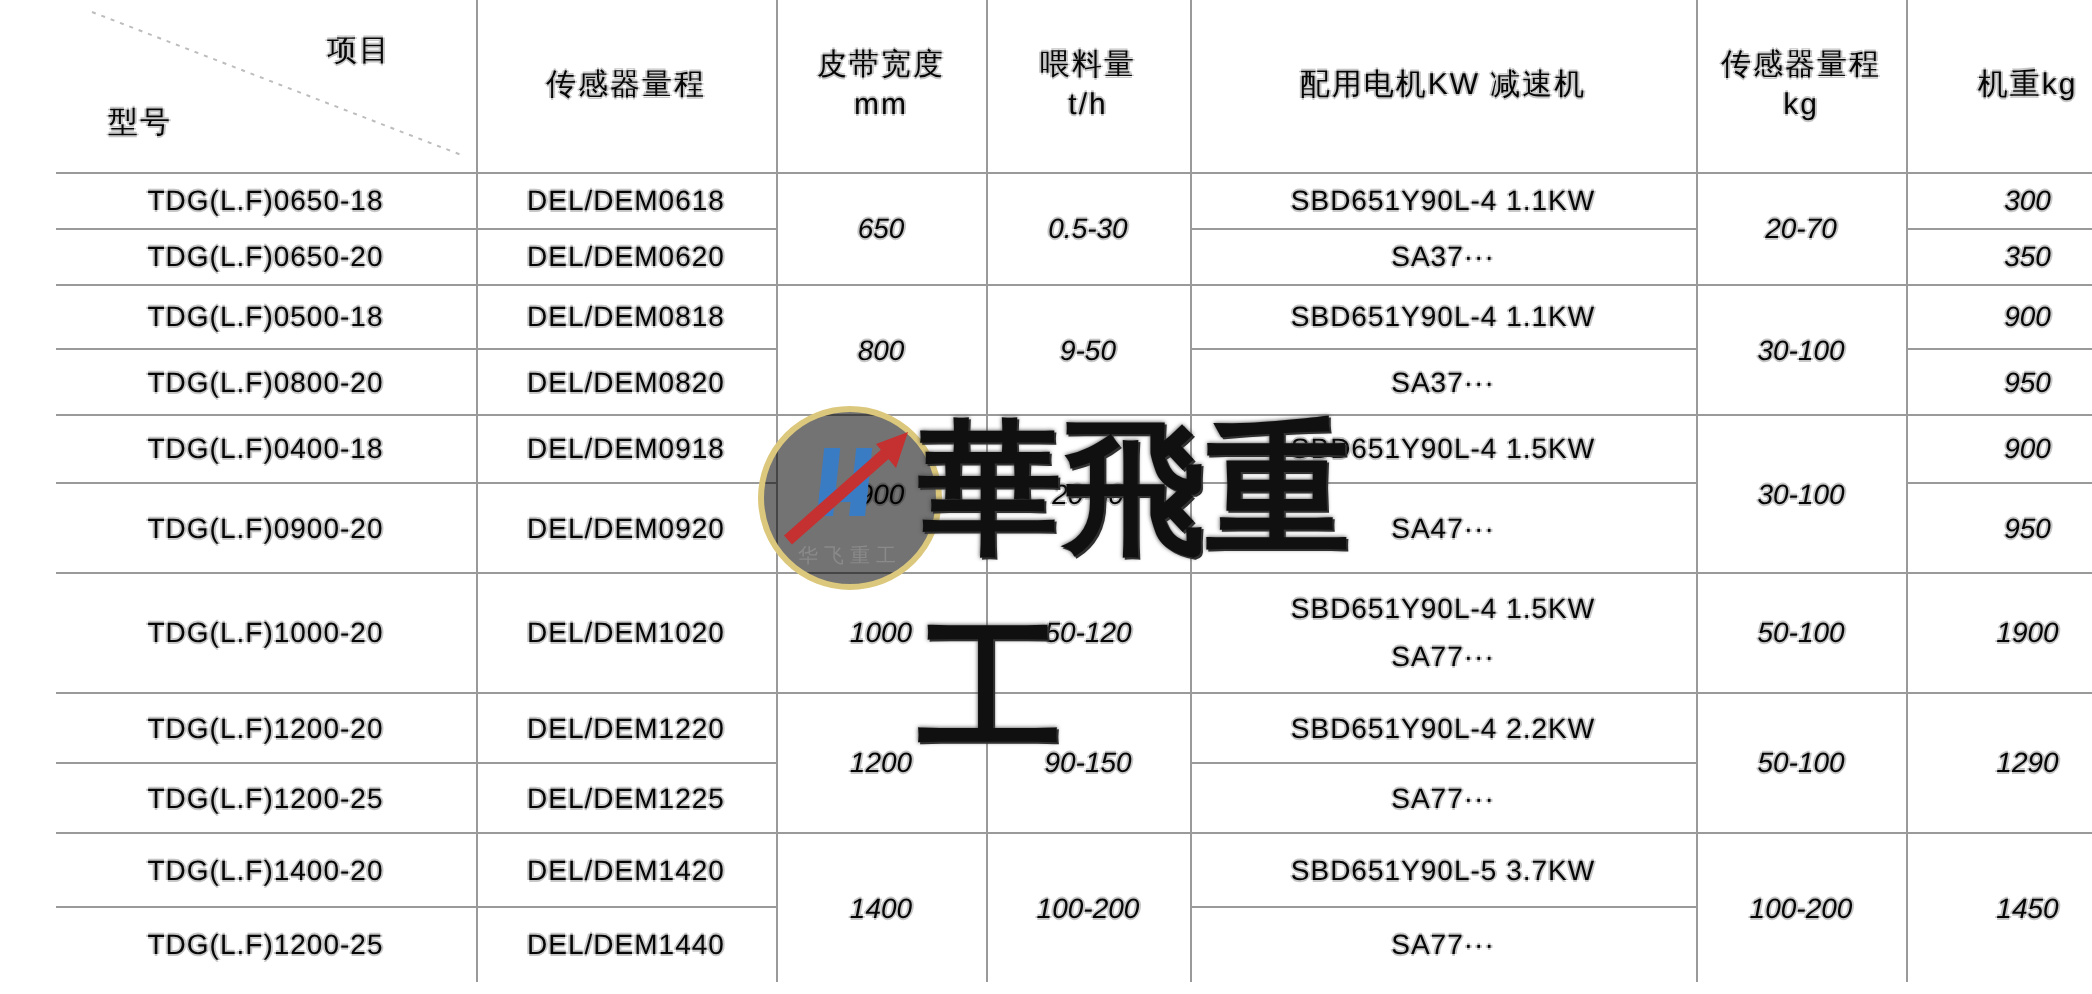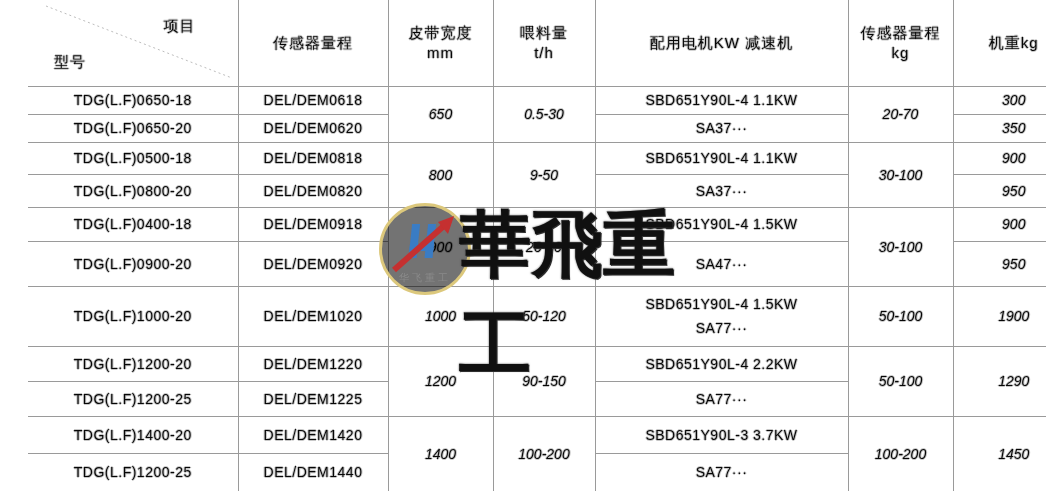--- a/index.html
+++ b/index.html
@@ -153,21 +153,21 @@
       <td class="ot cell">TDG(L.F)1200-25</td>
       <td class="ot cell">DEL/DEM1225</td>
       <td class="ot cell">SA77···</td>
     </tr>
 
     <tr style="height:37px">
       <td class="ot cell">TDG(L.F)1400-20</td>
       <td class="ot cell">DEL/DEM1420</td>
       <td class="ot num" rowspan="2">1400</td>
       <td class="ot num" rowspan="2">100-200</td>
-      <td class="ot cell">SBD651Y90L-3  3.7KW</td>
+      <td class="ot cell">SBD651Y90L-5  3.7KW</td>
       <td class="ot num" rowspan="2">100-200</td>
       <td class="ot num" rowspan="2">1450</td>
     </tr>
     <tr style="height:38px">
       <td class="ot cell">TDG(L.F)1200-25</td>
       <td class="ot cell">DEL/DEM1440</td>
       <td class="ot cell">SA77···</td>
     </tr>
   </tbody>
     </table>

